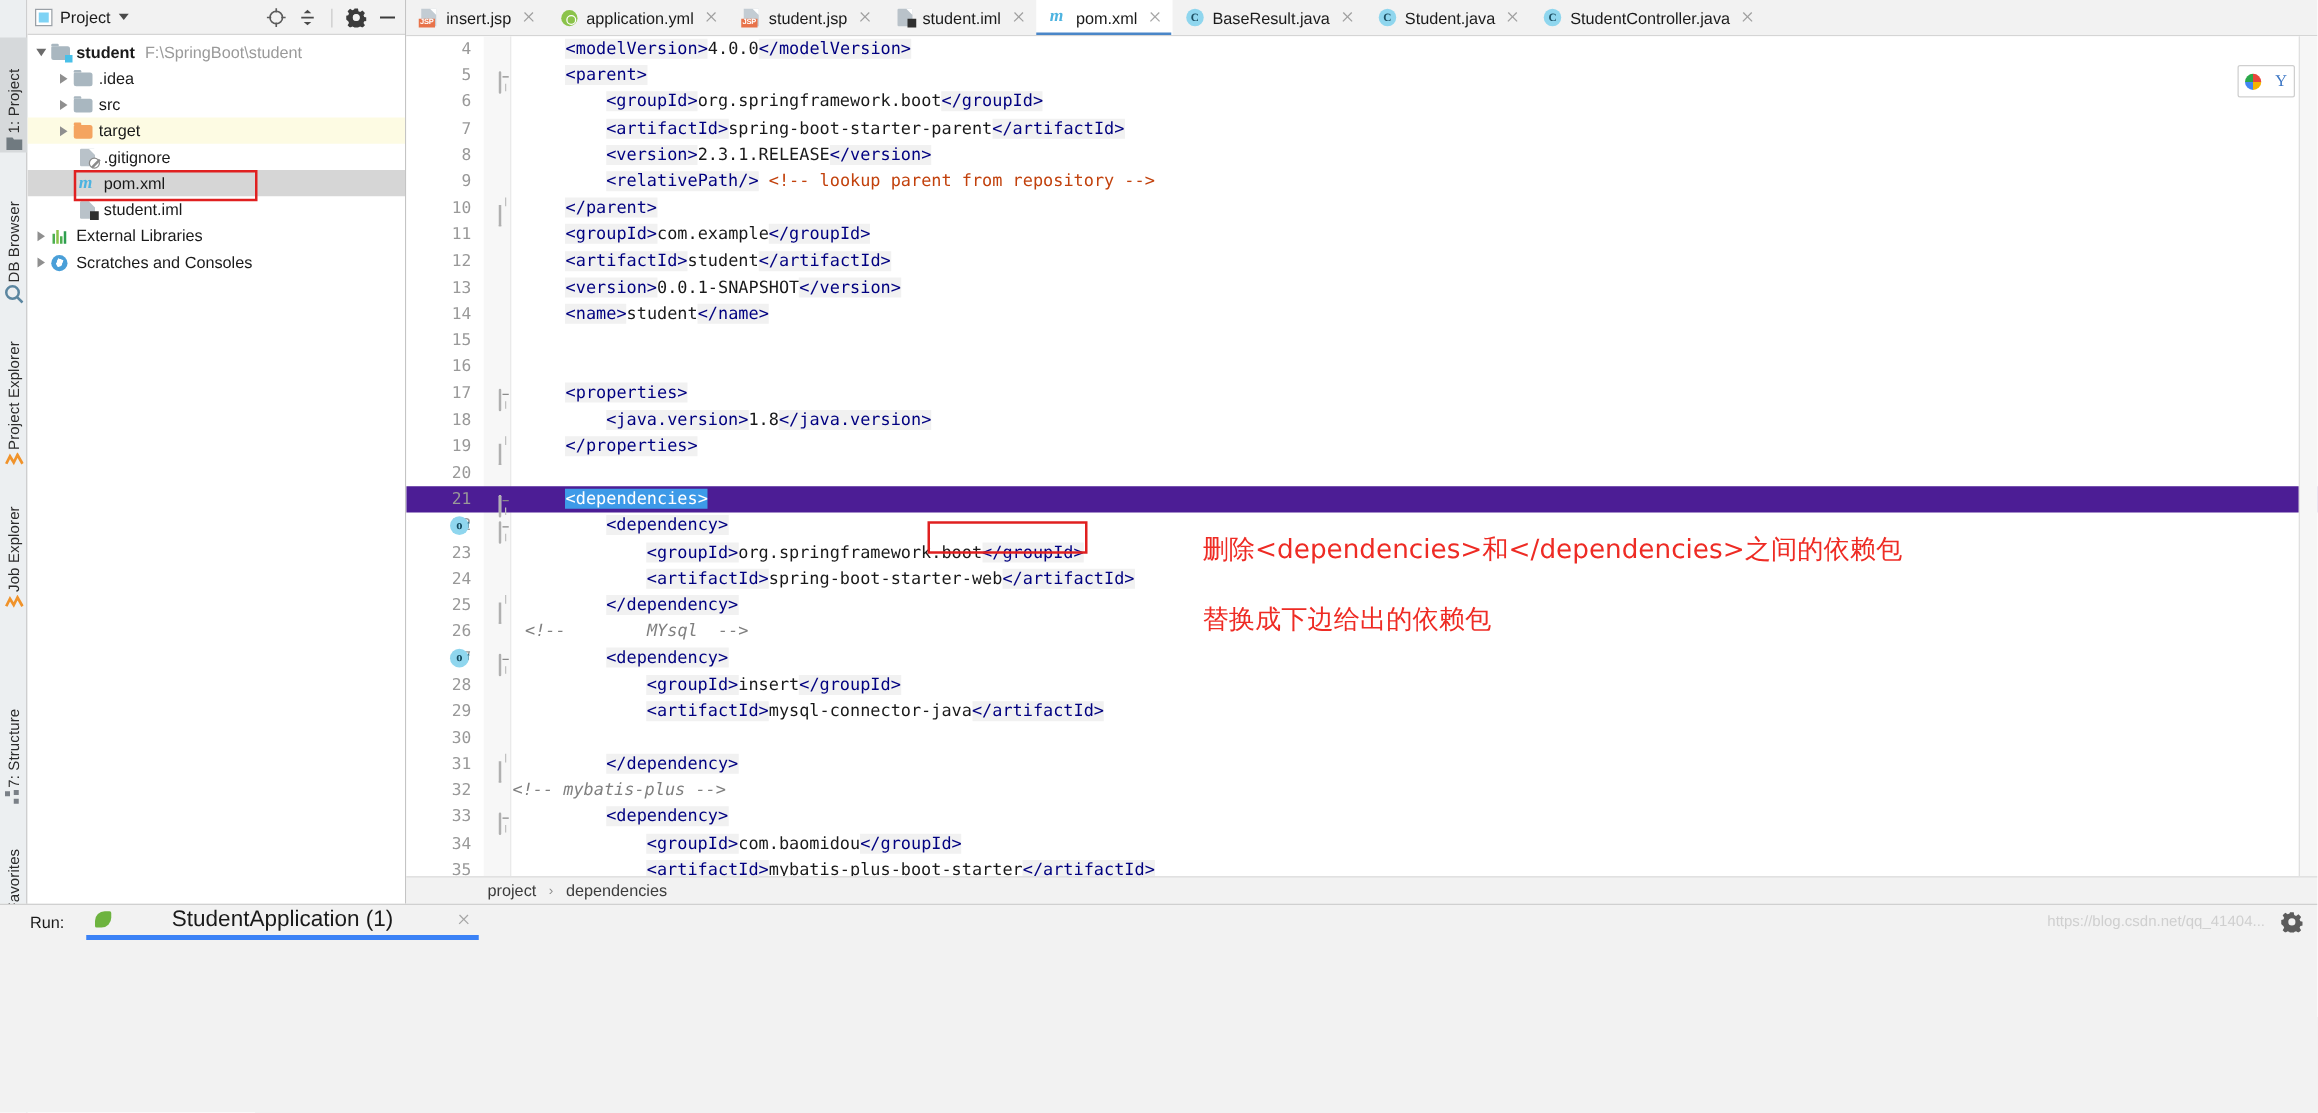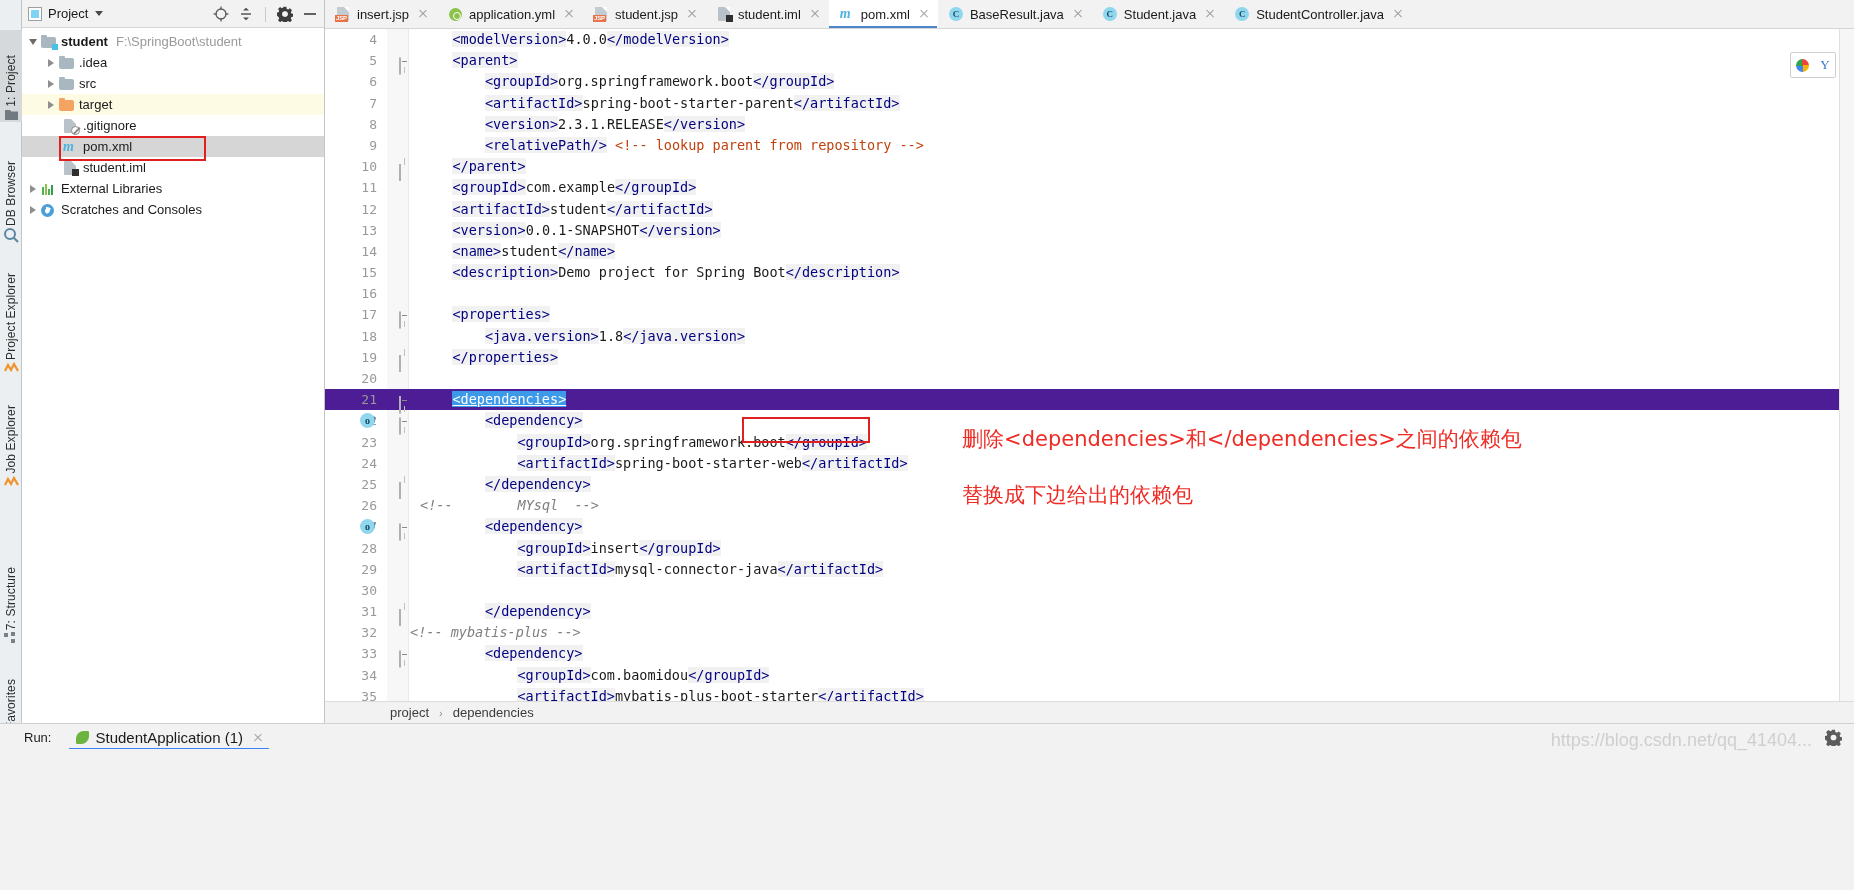--- a/index.html
+++ b/index.html
@@ -249,21 +249,21 @@
   }
   .gut-marker::after {
     content: "↑"; position: absolute; right: -2px; top: -4px; font-size: 9px; color: #2f6f8a;
   }
 
   
   .t-tag    { color: #000080; }
   .t-valp   { color: #1a1a1a; }
   .t-cmt    { color: #c2410c; }
   .t-cmtg   { color: #7f7f7f; font-style: italic; }
-  .t-sel    { background: #3d9ae8; color: #ffffff; text-decoration: underline; }
+  .t-sel    { background: #3d9ae8; color: #ffffff; }
   .t-bg     { background: #f1f1f1; }
 
   .redbox-dep {
     position: absolute;
     left: 417px; top: 388px;
     width: 128px; height: 26px;
     border: 2px solid #e02020;
     z-index: 6; pointer-events: none;
   }
   .annot {
@@ -312,42 +312,42 @@
     background: #f2f2f2;
   }
   .runrow {
     position: absolute; left: 0; top: 0; right: 0; height: 28px;
     display: flex; align-items: center;
     border-top: 1px solid #d0d0d0;
     padding-left: 24px;
   }
   .run-label { font-size: 13px; color: #1a1a1a; margin-right: 18px; }
   .runtab {
-    display: flex; align-items: center; font-size: 15px; color: #1a1a1a;
-    padding: 2px 6px; border-bottom: 1px solid #3b82f6;
+    display: flex; align-items: center; font-size: 18px; color: #1a1a1a;
+    padding: 2px 6px; border-bottom: 4px solid #3b82f6; gap: 42px;
   }
   .run-ic {
     width: 15px; height: 15px; margin-right: 5px; position: relative;
   }
   .leaf {
     position: absolute; left: 1px; top: 1px; width: 13px; height: 13px;
     background: #6db33f;
     border-radius: 60% 10% 60% 10%;
   }
   .runtab .tclose {
     margin-left: 9px; width: 11px; height: 11px; position: relative; opacity:.5;
   }
   .runtab .tclose::before, .runtab .tclose::after {
     content:""; position:absolute; left:0.5px; top:5px; width:10px; height:1.4px; background:#5c5c5c;
   }
   .runtab .tclose::before { transform: rotate(45deg);}
   .runtab .tclose::after  { transform: rotate(-45deg);}
   .watermark {
     position: absolute; right: 42px; top: 6px;
-    font-size: 18px; color: #cfcfcf;
+    font-size: 12px; color: #cfcfcf;
   }
   .gear-br {
     position: absolute; right: 12px; top: 5px; width: 17px; height: 17px;
   }
 
   
   svg { display: block; }
 </style>
 </head>
 <body>
@@ -627,21 +627,21 @@
         <div class="cline"><span class="lnum">5</span><span class="fold"><span class="fold-minus fold-top"></span></span><span class="ltext" style="left: 127.48px;"><span class="t-tag t-bg">&lt;parent&gt;</span></span></div>
         <div class="cline"><span class="lnum">6</span><span class="ltext" style="left: 159.96px;"><span class="t-tag t-bg">&lt;groupId&gt;</span><span class="t-valp">org.springframework.boot</span><span class="t-tag t-bg">&lt;/groupId&gt;</span></span></div>
         <div class="cline"><span class="lnum">7</span><span class="ltext" style="left: 159.96px;"><span class="t-tag t-bg">&lt;artifactId&gt;</span><span class="t-valp">spring-boot-starter-parent</span><span class="t-tag t-bg">&lt;/artifactId&gt;</span></span></div>
         <div class="cline"><span class="lnum">8</span><span class="ltext" style="left: 159.96px;"><span class="t-tag t-bg">&lt;version&gt;</span><span class="t-valp">2.3.1.RELEASE</span><span class="t-tag t-bg">&lt;/version&gt;</span></span></div>
         <div class="cline"><span class="lnum">9</span><span class="ltext" style="left: 159.96px;"><span class="t-tag t-bg">&lt;relativePath/&gt;</span><span class="t-valp"> </span><span class="t-cmt">&lt;!-- lookup parent from repository --&gt;</span></span></div>
         <div class="cline"><span class="lnum">10</span><span class="fold"><span class="fold-end fold-bot"></span></span><span class="ltext" style="left: 127.48px;"><span class="t-tag t-bg">&lt;/parent&gt;</span></span></div>
         <div class="cline"><span class="lnum">11</span><span class="ltext" style="left: 127.48px;"><span class="t-tag t-bg">&lt;groupId&gt;</span><span class="t-valp">com.example</span><span class="t-tag t-bg">&lt;/groupId&gt;</span></span></div>
         <div class="cline"><span class="lnum">12</span><span class="ltext" style="left: 127.48px;"><span class="t-tag t-bg">&lt;artifactId&gt;</span><span class="t-valp">student</span><span class="t-tag t-bg">&lt;/artifactId&gt;</span></span></div>
         <div class="cline"><span class="lnum">13</span><span class="ltext" style="left: 127.48px;"><span class="t-tag t-bg">&lt;version&gt;</span><span class="t-valp">0.0.1-SNAPSHOT</span><span class="t-tag t-bg">&lt;/version&gt;</span></span></div>
         <div class="cline"><span class="lnum">14</span><span class="ltext" style="left: 127.48px;"><span class="t-tag t-bg">&lt;name&gt;</span><span class="t-valp">student</span><span class="t-tag t-bg">&lt;/name&gt;</span></span></div>
-        <div class="cline"><span class="lnum">15</span><span class="ltext" style="left: 127.48px;"><span class="t-tag t-bg">&lt;description&gt;</span><span class="t-valp">Demo project for Spring Boot</span><span class="t-tag t-bg">&lt;/description&gt;</span></span></div>
+        <div class="cline"><span class="lnum">15</span></div>
         <div class="cline"><span class="lnum">16</span><span class="ltext" style="left: 95px;"></span></div>
         <div class="cline"><span class="lnum">17</span><span class="fold"><span class="fold-minus fold-top"></span></span><span class="ltext" style="left: 127.48px;"><span class="t-tag t-bg">&lt;properties&gt;</span></span></div>
         <div class="cline"><span class="lnum">18</span><span class="ltext" style="left: 159.96px;"><span class="t-tag t-bg">&lt;java.version&gt;</span><span class="t-valp">1.8</span><span class="t-tag t-bg">&lt;/java.version&gt;</span></span></div>
         <div class="cline"><span class="lnum">19</span><span class="fold"><span class="fold-end fold-bot"></span></span><span class="ltext" style="left: 127.48px;"><span class="t-tag t-bg">&lt;/properties&gt;</span></span></div>
         <div class="cline"><span class="lnum">20</span><span class="ltext" style="left: 95px;"></span></div>
         <div class="cline caret"><span class="lnum">21</span><span class="fold"><span class="fold-minus fold-top"></span></span><span class="ltext" style="left: 127.48px;"><span class="t-sel">&lt;dependencies&gt;</span></span></div>
         <div class="cline"><span class="lnum">22</span><span class="gut-marker">o</span><span class="fold"><span class="fold-minus fold-top"></span></span><span class="ltext" style="left: 159.96px;"><span class="t-tag t-bg">&lt;dependency&gt;</span></span></div>
         <div class="cline"><span class="lnum">23</span><span class="ltext" style="left: 192.44px;"><span class="t-tag t-bg">&lt;groupId&gt;</span><span class="t-valp">org.springframework.boot</span><span class="t-tag t-bg">&lt;/groupId&gt;</span></span></div>
         <div class="cline"><span class="lnum">24</span><span class="ltext" style="left: 192.44px;"><span class="t-tag t-bg">&lt;artifactId&gt;</span><span class="t-valp">spring-boot-starter-web</span><span class="t-tag t-bg">&lt;/artifactId&gt;</span></span></div>
         <div class="cline"><span class="lnum">25</span><span class="fold"><span class="fold-end fold-bot"></span></span><span class="ltext" style="left: 159.96px;"><span class="t-tag t-bg">&lt;/dependency&gt;</span></span></div>

